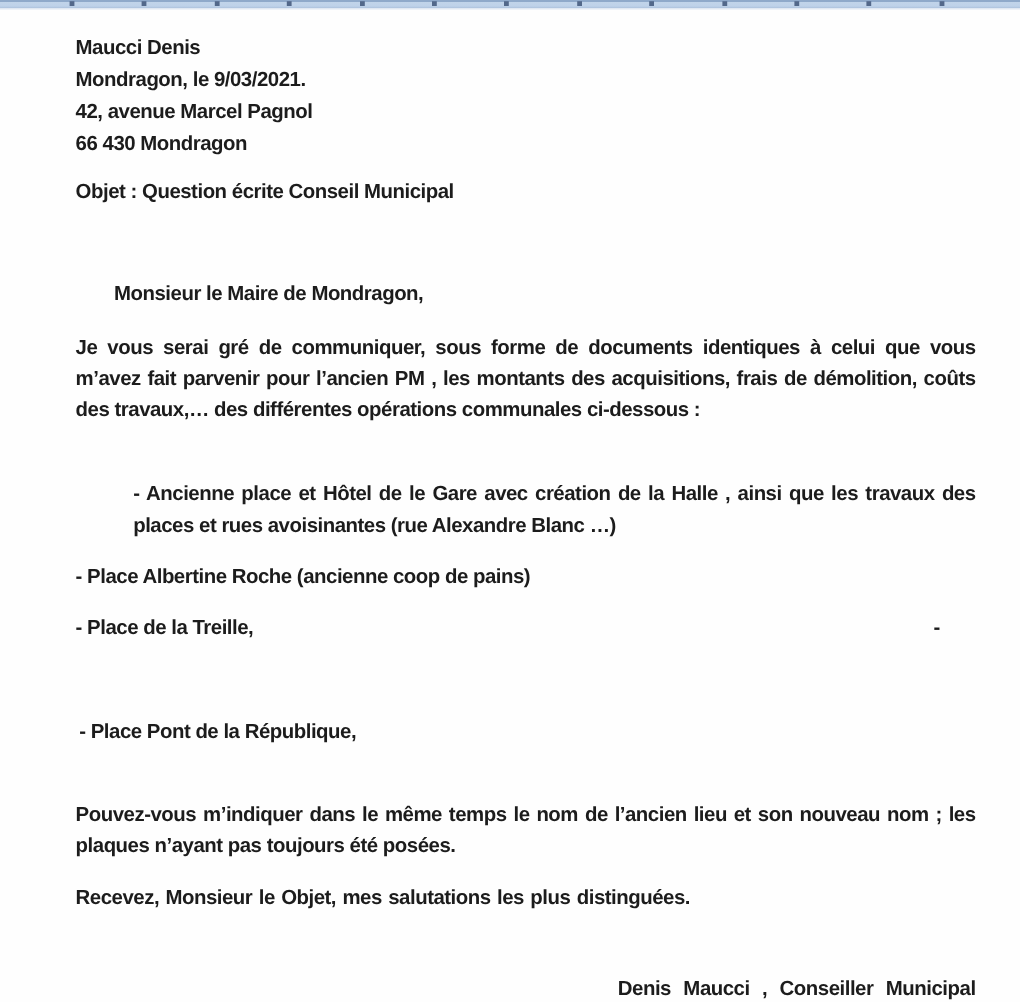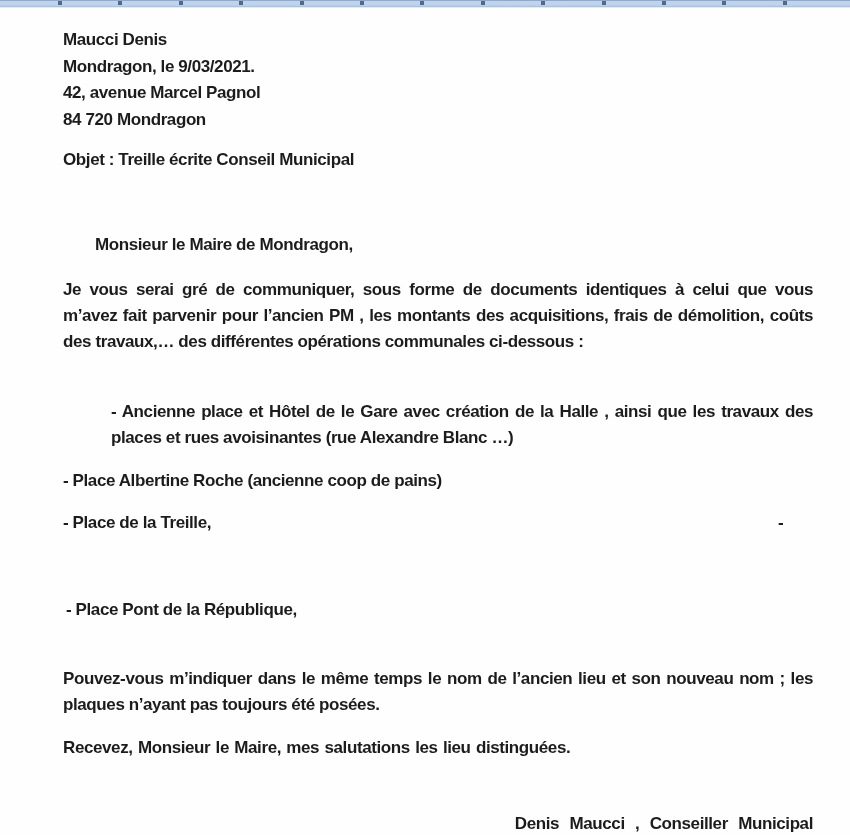--- a/index.html
+++ b/index.html
@@ -72,39 +72,39 @@
       <div class="tick" style="left: 601.6px; background: rgb(83, 104, 138);"></div>
       <div class="tick" style="left: 662px; background: rgb(83, 104, 138);"></div>
       <div class="tick" style="left: 722.4px; background: rgb(83, 104, 138);"></div>
       <div class="tick" style="left: 782.8px; background: rgb(83, 104, 138);"></div>
     </div>
 
   <div class="block sender">
     <div>Maucci Denis</div>
     <div>Mondragon, le 9/03/2021.</div>
     <div>42, avenue Marcel Pagnol</div>
-    <div>84 720 Mondragon</div>
+    <div>66 430 Mondragon</div>
   </div>
 
-  <div class="block subject">Objet : Treille écrite Conseil Municipal</div>
+  <div class="block subject">Objet : Question écrite Conseil Municipal</div>
 
   <div class="block salutation">Monsieur le Maire de Mondragon,</div>
 
   <div class="block para para1">Je vous serai gré de communiquer, sous forme de documents identiques à celui que vous m’avez fait parvenir pour l’ancien PM , les montants des acquisitions, frais de démolition, coûts des travaux,… des différentes opérations communales ci-dessous :</div>
 
   <div class="block para item1">- Ancienne place et Hôtel de le Gare avec création de la Halle , ainsi que les travaux des places et rues avoisinantes (rue Alexandre Blanc …)</div>
 
   <div class="block item2">- Place Albertine Roche (ancienne coop de pains)</div>
 
   <div class="block item3">- Place de la Treille,</div>
 
   <div class="block stray-dash">-</div>
 
 
   <div class="block item5">- Place Pont de la République,</div>
 
   <div class="block para para2">Pouvez-vous m’indiquer dans le même temps le nom de l’ancien lieu et son nouveau nom ; les plaques n’ayant pas toujours été posées.</div>
 
-  <div class="block closing">Recevez, Monsieur le Maire, mes salutations les lieu distinguées.</div>
+  <div class="block closing">Recevez, Monsieur le Objet, mes salutations les plus distinguées.</div>
 
   <div class="block signature">Denis Maucci , Conseiller Municipal</div>
 
 </div>
 
 </body></html>

